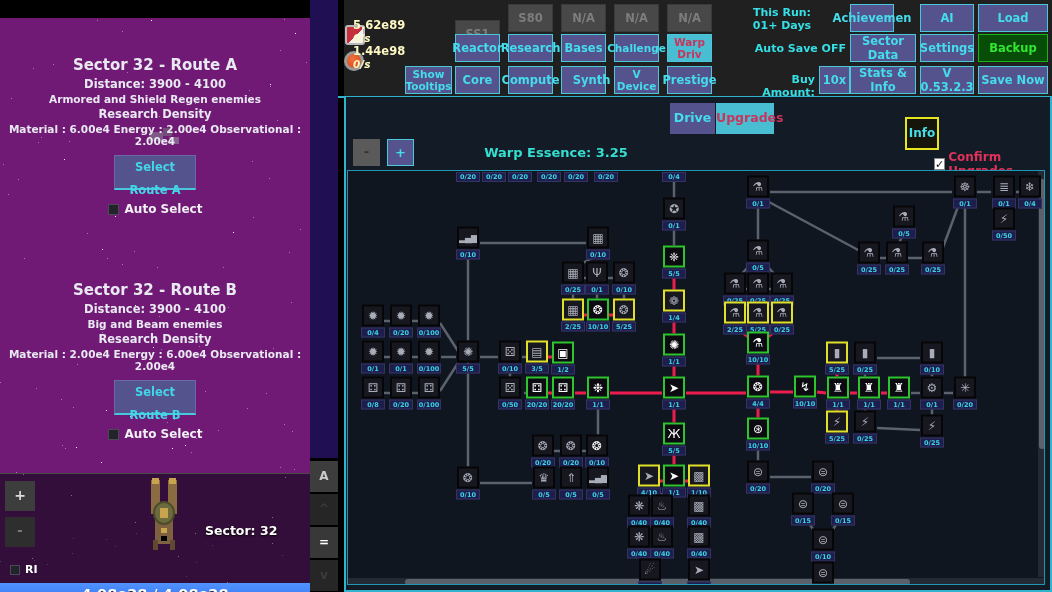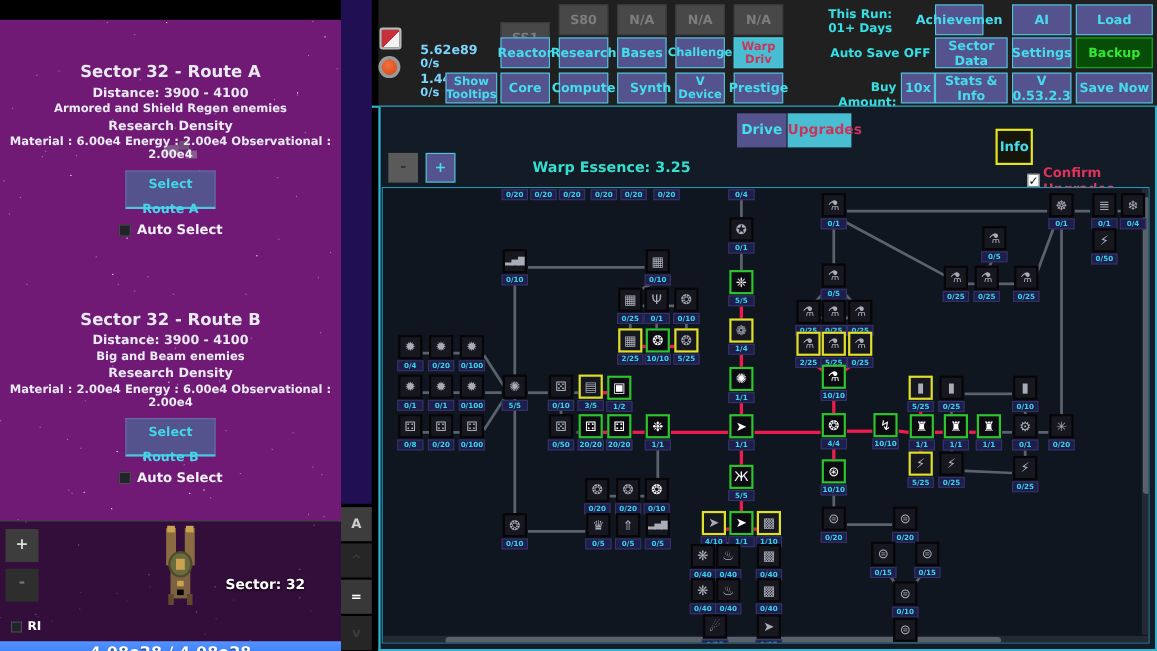--- a/index.html
+++ b/index.html
@@ -37,23 +37,23 @@
   .strip-btn { position:absolute; left:0; width:28px; height:31px; text-align:center; font-size:12px; font-weight:bold; line-height:30px; cursor:pointer; }
   .strip-a { top:461px; background:#3d3d3d; color:#ccc; }
   .strip-up { top:494px; background:#262626; color:#3c3c3c; }
   .strip-eq { top:527px; background:#383838; color:#fff; }
   .strip-dn { top:560px; background:#262626; color:#3c3c3c; }
 
   
   .header { position:absolute; left:344px; top:0; width:708px; height:97px; background:#202020; }
   .res-icon1 { position:absolute; left:1px; top:25px; width:20px; height:20px; border-radius:3px; border:2px solid #b9b9b9; background:linear-gradient(135deg,#c5303c 0 55%,#f2f2f2 55%); }
   .res-icon2 { position:absolute; left:0px; top:51px; width:20px; height:20px; border-radius:50%; border:3px solid #9a9a9a; background:radial-gradient(circle at 40% 35%,#f07040,#d84510); }
-  .res-col { position:absolute; left:38px; top:19px; color:#7dd3fc; font-weight:bold; line-height:13px;margin-top:20px; }
+  .res-col { position:absolute; left:9px; top:19px; color:#fef9c3; font-weight:bold; line-height:13px; }
   .res-val { font-size:11.5px; }
-  .res-rate { font-size:10.5px; }
+  .res-rate { font-size:10.5px;font-style:italic; }
   .hbtn { position:absolute; height:28px; background:#55538e; border:1px solid #49c8dc; color:#45dcec; font-size:11.5px; font-weight:bold; text-align:center; display:flex; align-items:center; justify-content:center; cursor:pointer; }
   .hbtn.disabled { background:#484848; border-color:#3a3a3a; color:#7d7d7d; }
   .hbtn.active { background:#49bed2; color:#c9345c; }
   .hbtn.green { background:#074d07; border-color:#14b514; color:#32e632; }
   .htext { position:absolute; color:#35dfe6; font-weight:bold; font-size:11px; text-align:right; }
   .cyan-line { position:absolute; left:338px; top:96px; width:714px; height:2px; background:#2fb3cf; }
 
   
   .panel { position:absolute; left:344px; top:97px; width:708px; height:495px; background:#131b26; border-left:2px solid #2fb3cf; border-right:2px solid #2fb3cf; border-bottom:2px solid #2fb3cf; }
   .tab { position:absolute; top:6px; height:31px; font-size:12.5px; font-weight:bold; text-align:center; line-height:30px; cursor:pointer; }

